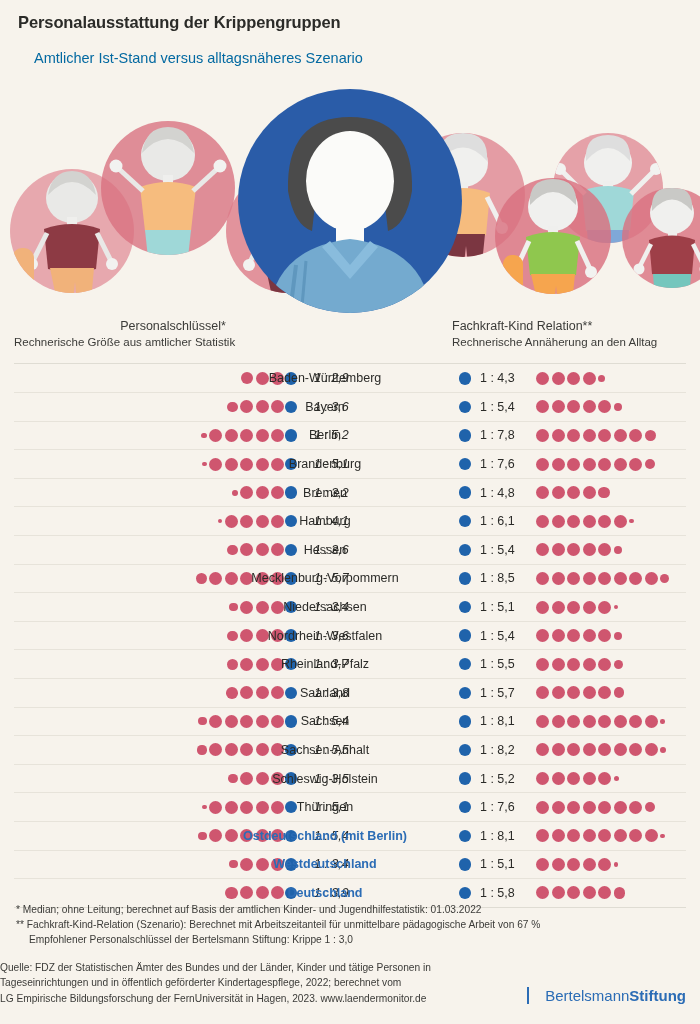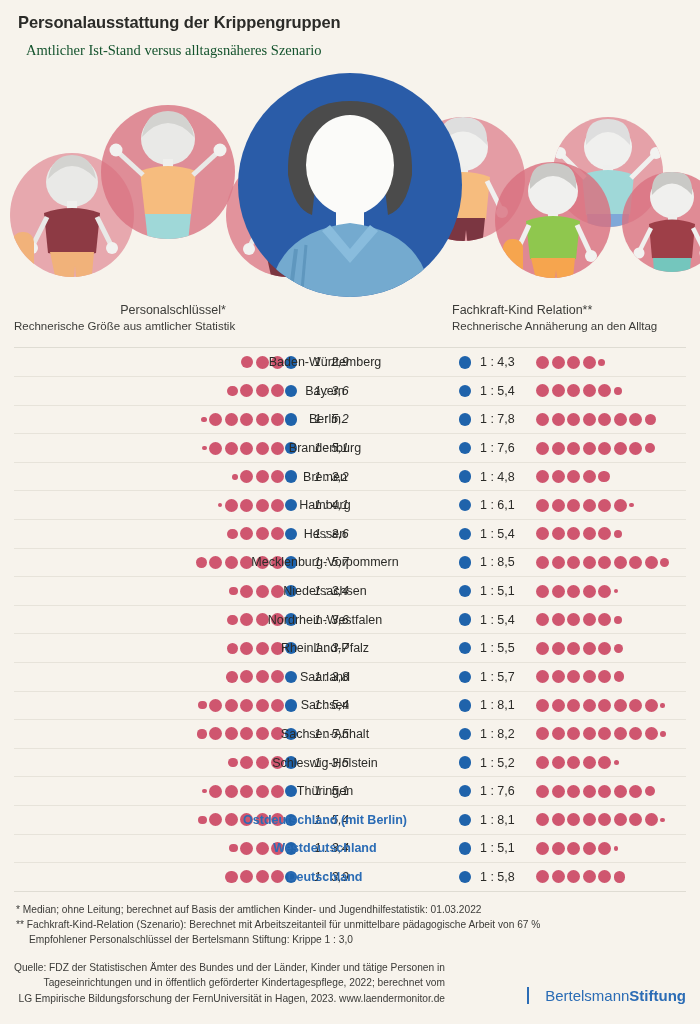--- a/index.html
+++ b/index.html
@@ -13,22 +13,22 @@
   }
   .page{width:700px;height:1024px;position:relative;box-sizing:border-box;}
 
   
   .header{padding:12px 18px 0 18px;}
   .title{
     font-size:16.5px;font-weight:bold;color:#2b2b28;letter-spacing:-0.1px;
     line-height:1.25;margin:0 0 2px 0;
   }
   .subtitle{
-    font-size:14.5px;font-weight:normal;color:#14532d;
-    line-height:1.3;margin:8px;font-family:Liberation Serif, serif;
+    font-size:14.5px;font-weight:normal;color:#0369a1;
+    line-height:1.3;margin:16px;
   }
 
   
   .illustration{
     position:relative;width:700px;height:230px;margin-top:6px;
   }
   .illustration svg{display:block;}
 
   
   .colheads{
@@ -89,22 +89,22 @@
 
   
   .footnotes{
     position:absolute;left:16px;right:14px;top:903px;
     font-size:10.2px;line-height:1.45;color:#3b3b38;
   }
   .footnotes .fn{white-space:nowrap;}
   .fn-indent{padding-left:13px;}
 
   .srcwrap{
-    position:absolute;left:14px;top:960px;right:14px;
-    display:flex;align-items:flex-end;justify-content:space-between;text-align:right;
+    position:absolute;left:0;top:960px;right:14px;
+    display:flex;align-items:flex-end;justify-content:space-between;
   }
   .source{
     font-size:10.2px;line-height:1.5;color:#3b3b38;max-width:470px;
   }
   .logo{
     display:flex;align-items:center;gap:16px;
     font-size:15px;color:#2b6cb5;white-space:nowrap;
     padding-bottom:2px;
   }
   .logo .bar{

